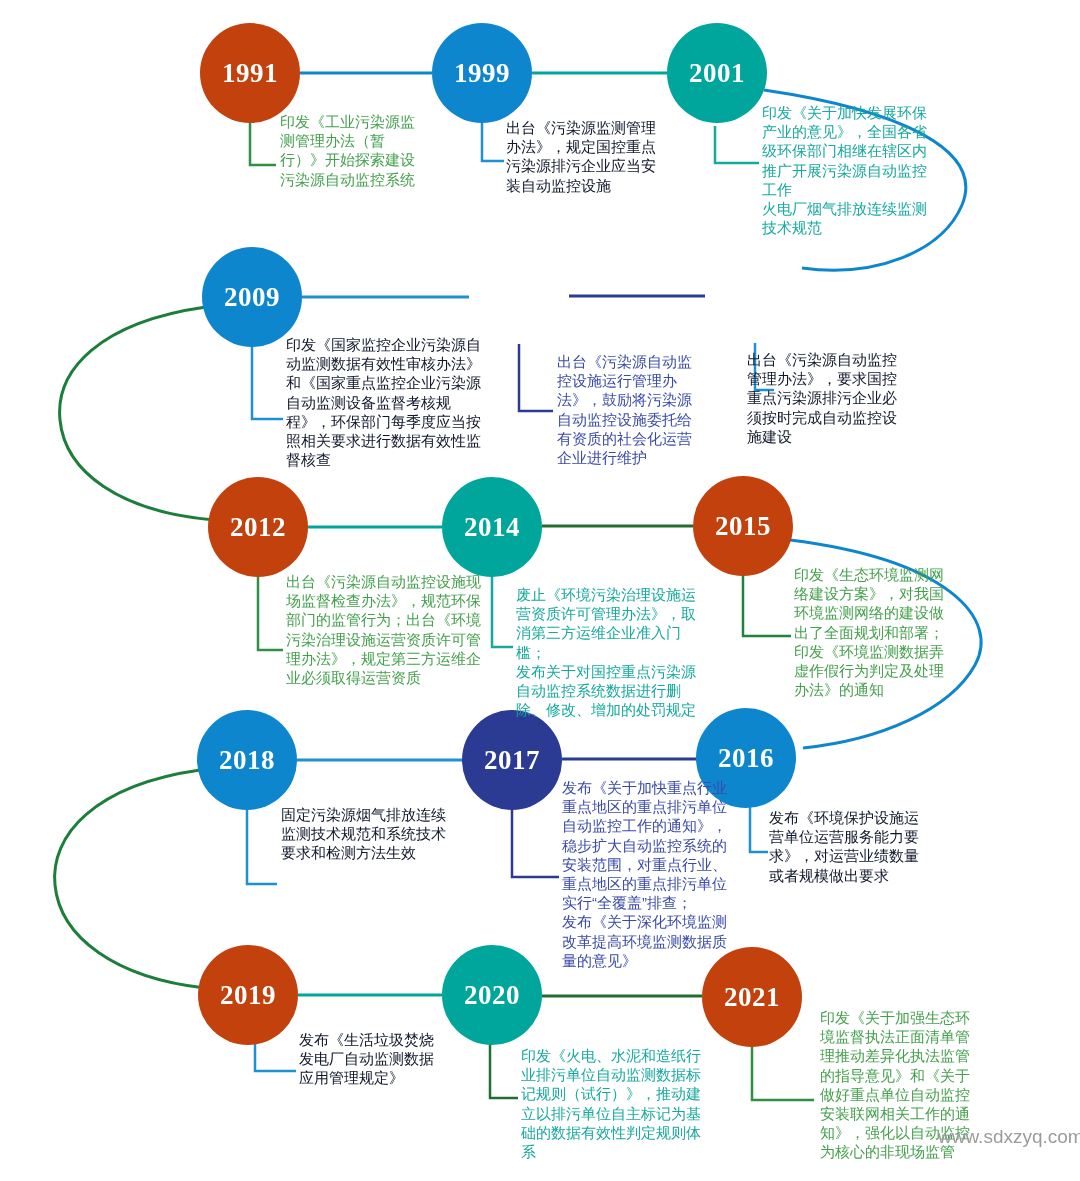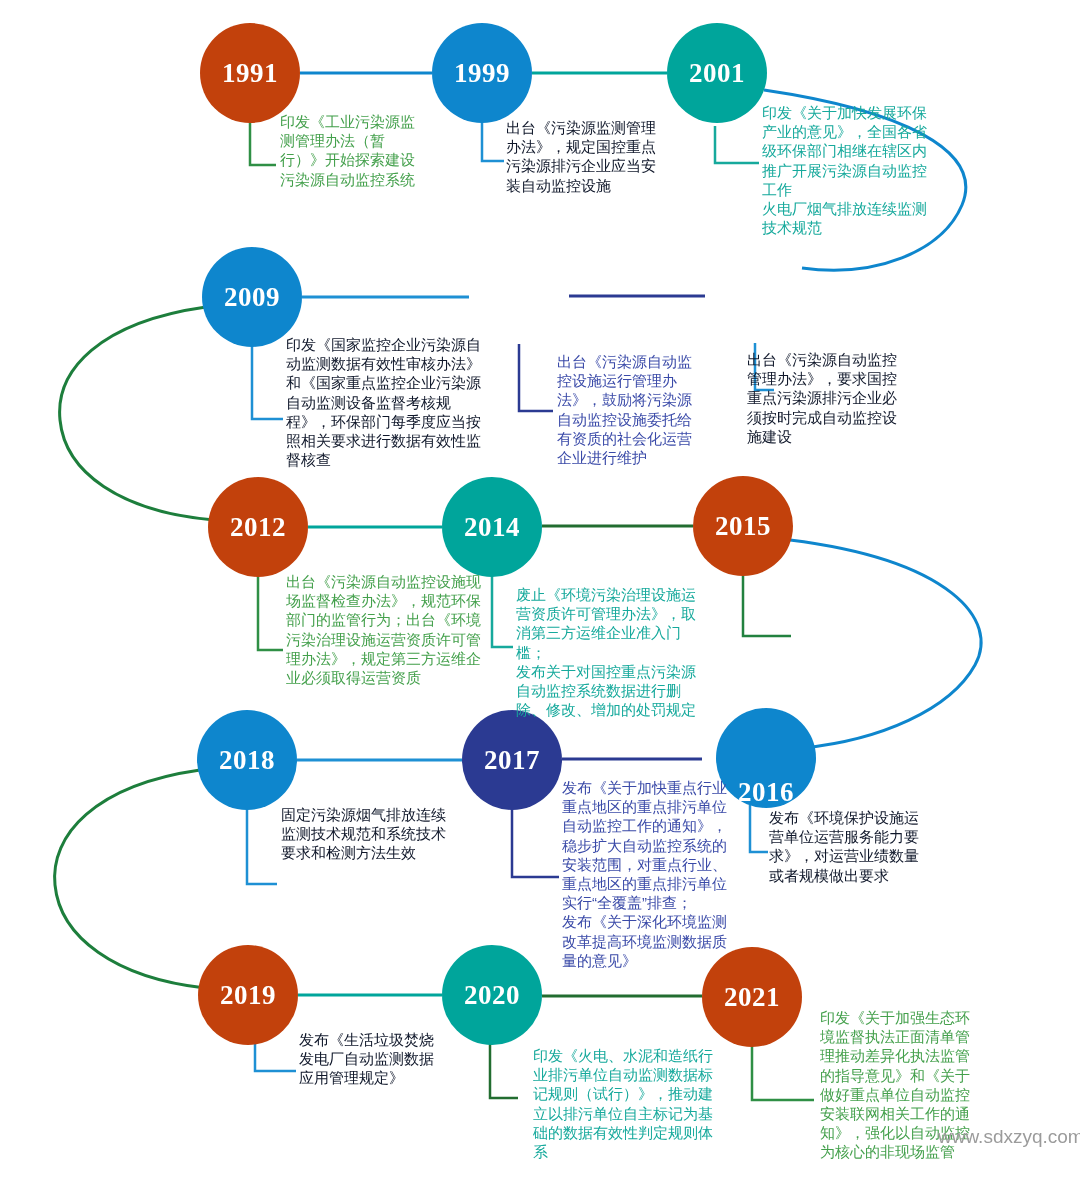--- a/index.html
+++ b/index.html
@@ -113,21 +113,21 @@
     </div>
   <div class="circle green" style="left:693px;top:476px;">
       <span>2015</span>
     </div>
   <div class="circle blue" style="left:197px;top:710px;">
       <span>2018</span>
     </div>
   <div class="circle navy" style="left:462px;top:710px;">
       <span>2017</span>
     </div>
-  <div class="circle blue" style="left:716px;top:708px;align-items:flex-end;">
+  <div class="circle blue" style="left:696px;top:708px;">
       <span>2016</span>
     </div>
   <div class="circle green" style="left:198px;top:945px;">
       <span>2019</span>
     </div>
   <div class="circle teal" style="left:442px;top:945px;">
       <span>2020</span>
     </div>
   <div class="circle green" style="left:702px;top:947px;">
       <span>2021</span>
@@ -136,23 +136,25 @@
   <div class="desc green" style="left:280px;top:112px;width:135px;">印发《工业污染源监测管理办法（暂行）》开始探索建设污染源自动监控系统</div>
   <div class="desc blue" style="left:506px;top:118px;width:152px;">出台《污染源监测管理办法》，规定国控重点污染源排污企业应当安装自动监控设施</div>
   <div class="desc teal" style="left:762px;top:103px;width:168px;">印发《关于加快发展环保产业的意见》，全国各省级环保部门相继在辖区内推广开展污染源自动监控工作
 火电厂烟气排放连续监测技术规范</div>
   <div class="desc blue" style="left:286px;top:335px;width:198px;">印发《国家监控企业污染源自动监测数据有效性审核办法》和《国家重点监控企业污染源自动监测设备监督考核规程》，环保部门每季度应当按照相关要求进行数据有效性监督核查</div>
   <div class="desc navy" style="left:557px;top:352px;width:140px;">出台《污染源自动监控设施运行管理办法》，鼓励将污染源自动监控设施委托给有资质的社会化运营企业进行维护</div>
   <div class="desc blue" style="left:747px;top:350px;width:158px;">出台《污染源自动监控管理办法》，要求国控重点污染源排污企业必须按时完成自动监控设施建设</div>
   <div class="desc green" style="left:286px;top:572px;width:196px;">出台《污染源自动监控设施现场监督检查办法》，规范环保部门的监管行为；出台《环境污染治理设施运营资质许可管理办法》，规定第三方运维企业必须取得运营资质</div>
   <div class="desc teal" style="left:516px;top:585px;width:188px;">废止《环境污染治理设施运营资质许可管理办法》，取消第三方运维企业准入门槛；
 发布关于对国控重点污染源自动监控系统数据进行删除、修改、增加的处罚规定</div>
+  <div class="desc green" style="left:794px;top:565px;width:158px;">印发《生态环境监测网络建设方案》，对我国环境监测网络的建设做出了全面规划和部署；
+印发《环境监测数据弄虚作假行为判定及处理办法》的通知</div>
   <div class="desc blue" style="left:281px;top:805px;width:168px;">固定污染源烟气排放连续监测技术规范和系统技术要求和检测方法生效</div>
   <div class="desc navy" style="left:562px;top:778px;width:174px;">发布《关于加快重点行业重点地区的重点排污单位自动监控工作的通知》，稳步扩大自动监控系统的安装范围，对重点行业、重点地区的重点排污单位实行“全覆盖”排查；
 发布《关于深化环境监测改革提高环境监测数据质量的意见》</div>
   <div class="desc blue" style="left:769px;top:808px;width:158px;">发布《环境保护设施运营单位运营服务能力要求》，对运营业绩数量或者规模做出要求</div>
   <div class="desc blue" style="left:299px;top:1030px;width:140px;">发布《生活垃圾焚烧发电厂自动监测数据应用管理规定》</div>
-  <div class="desc teal" style="left:521px;top:1046px;width:188px;margin-left:12px;">印发《火电、水泥和造纸行业排污单位自动监测数据标记规则（试行）》，推动建立以排污单位自主标记为基础的数据有效性判定规则体系</div>
+  <div class="desc teal" style="left:521px;top:1046px;width:188px;">印发《火电、水泥和造纸行业排污单位自动监测数据标记规则（试行）》，推动建立以排污单位自主标记为基础的数据有效性判定规则体系</div>
   <div class="desc green" style="left:820px;top:1008px;width:160px;">印发《关于加强生态环境监督执法正面清单管理推动差异化执法监管的指导意见》和《关于做好重点单位自动监控安装联网相关工作的通知》，强化以自动监控为核心的非现场监管</div>
 
   <div class="watermark">www.sdxzyq.com</div>
 
 </div>
 
 </body></html>

